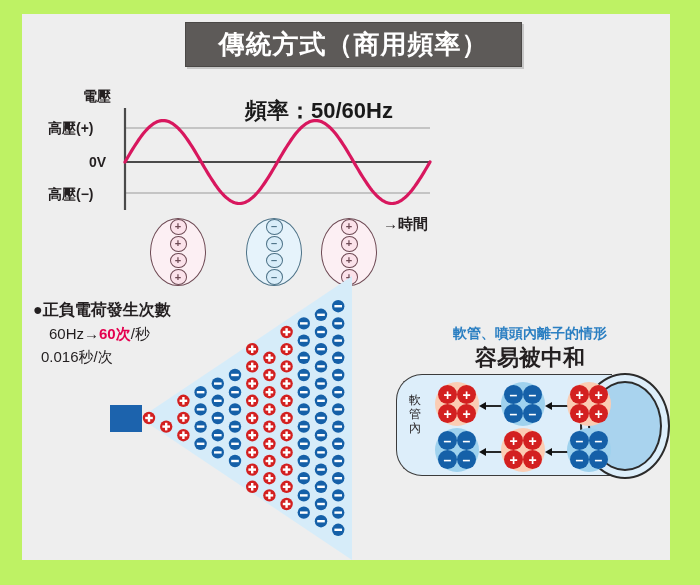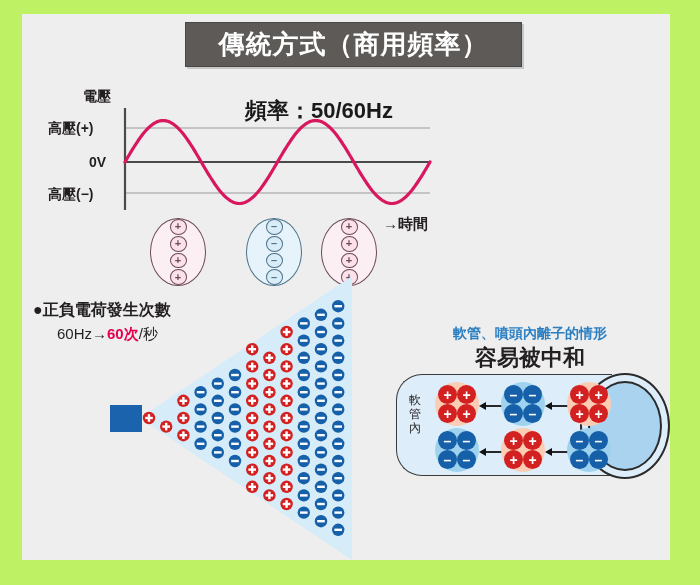--- a/index.html
+++ b/index.html
@@ -41,21 +41,21 @@
     justify-content:center;font-size:11px;line-height:1;font-weight:bold;}
   .ion-dot.pos{background:#fbe2ea;border:1.3px solid #6e4a54;color:#6e4a54;}
   .ion-dot.neg{background:#d9edf9;border:1.3px solid #4d7287;color:#4d7287;}
   #oval1{left:150px;top:218px;}
   #oval2{left:246px;top:218px;}
   #oval3{left:321px;top:218px;}
 
   
   #count-block{position:absolute;left:33px;top:300px;width:200px;}
   #count-line1{font-size:16px;font-weight:bold;color:#231f20;white-space:nowrap;}
-  #count-line2{font-size:15px;color:#231f20;margin-top:4px;margin-left:24px;white-space:nowrap;}
+  #count-line2{font-size:15px;color:#231f20;margin-top:4px;margin-left:16px;white-space:nowrap;}
   #count-line2 .hi{color:#e4004f;font-weight:bold;}
   #count-line3{font-size:15px;color:#231f20;margin-top:4px;margin-left:8px;white-space:nowrap;}
 
   
   #nozzle{position:absolute;left:110px;top:405px;width:32px;height:27px;background:#1c63ad;}
   #spray-svg{position:absolute;left:0;top:0;}
 
   
   #right-sub{position:absolute;left:410px;top:325px;width:240px;text-align:center;
     font-size:14px;font-weight:bold;color:#2b7fc2;white-space:nowrap;}
@@ -127,20 +127,21 @@
       <div class="ion-dot pos">+</div>
       <div class="ion-dot pos">+</div>
       <div class="ion-dot pos">+</div>
     </div>
 
   <div id="count-block">
     <div id="count-line1">●正負電荷發生次數</div>
     <div id="count-line2">
       <span>60Hz→</span><span class="hi">60次</span><span>/秒</span>
     </div>
+    <div id="count-line3">0.016秒/次</div>
   </div>
 
   <svg id="spray-svg" width="700" height="585">
     <polygon id="cone-poly" fill="#d6ecf9" points="140,418 352,276 352,560"></polygon>
     <g id="spray-ions">
         <g>
           <circle cx="149.0" cy="418.0" r="6.2" fill="#d32020"></circle>
           <rect x="145.2" y="416.8" width="7.6" height="2.4" fill="#ffffff"></rect>
           <rect x="147.8" y="414.2" width="2.4" height="7.6" fill="#ffffff"></rect>
         </g>

